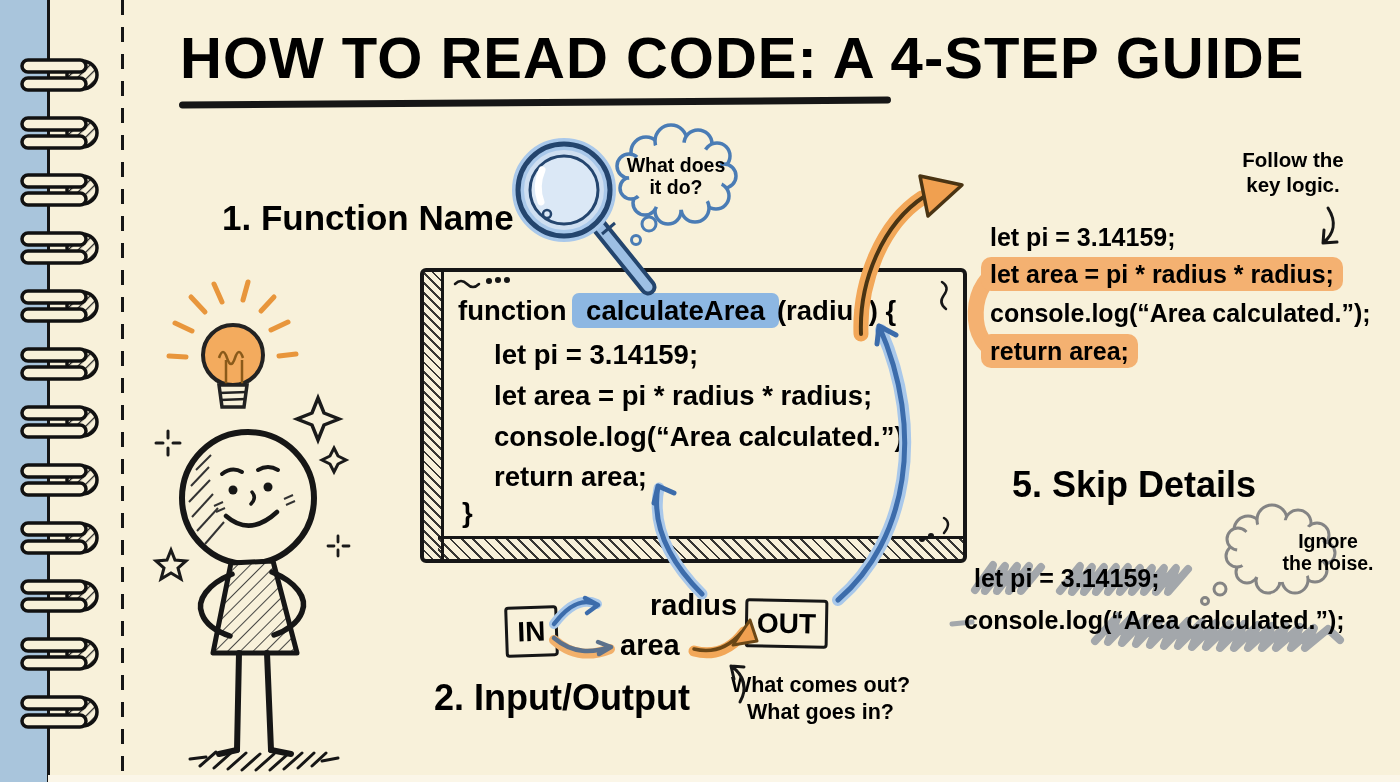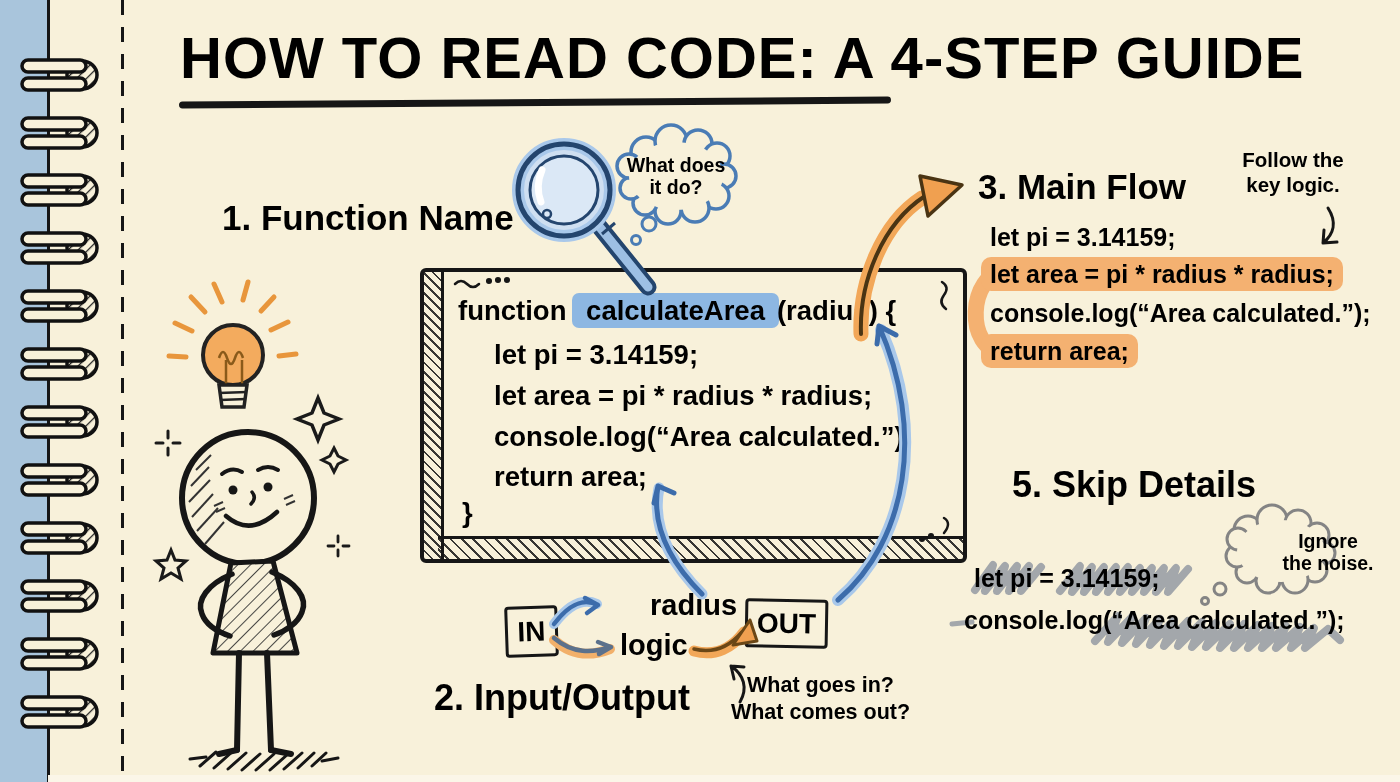--- a/index.html
+++ b/index.html
@@ -78,46 +78,45 @@
     <div class="hatch-left"></div>
     <div class="hatch-bottom"></div>
   </div>
   <div class="abs code-line" style="left:458px;top:295px;"><span>function </span><span class="hl-blue">calculateArea</span><span>(radius) {</span></div>
   <div class="abs code-line" style="left:494px;top:339px;">let pi = 3.14159;</div>
   <div class="abs code-line" style="left:494px;top:380px;">let area = pi * radius * radius;</div>
   <div class="abs code-line" style="left:494px;top:421px;">console.log(“Area calculated.”);</div>
   <div class="abs code-line" style="left:494px;top:461px;">return area;</div>
   <div class="abs code-line" style="left:462px;top:497px;">}</div>
 
-  <div class="abs h-step" style="left:978px;top:167px;">3. Main Flow</div>
   <div class="abs note-sm" style="left:1233px;top:148px;width:120px;">
     <div>Follow the</div>
     <div>key logic.</div>
   </div>
   <div class="abs flow-line" style="left:990px;top:223px;">let pi = 3.14159;</div>
   <div class="abs flow-line" style="left:990px;top:260px;"><span class="hl-orange">let area = pi * radius * radius;</span></div>
   <div class="abs flow-line" style="left:990px;top:299px;">console.log(“Area calculated.”);</div>
   <div class="abs flow-line" style="left:990px;top:337px;"><span class="hl-orange">return area;</span></div>
 
   <div class="abs h-step" style="left:1012px;top:464px;font-size:36px;">5. Skip Details</div>
   <div class="abs bubble-text" style="left:1236px;top:530px;width:96px;margin-left:44px;">
     <div>Ignore</div>
     <div>the noise.</div>
   </div>
   <div class="abs flow-line" style="left:974px;top:564px;">let pi = 3.14159;</div>
   <div class="abs flow-line" style="left:964px;top:606px;">console.log(“Area calculated.”);</div>
 
   <div class="abs io-box" style="left:505px;top:606px;width:47px;height:45px;transform:rotate(-2deg);">IN</div>
   <div class="abs io-label" style="left:602px;top:589px;margin-left:48px;">radius</div>
-  <div class="abs io-label" style="left:620px;top:629px;">logic</div>
+  <div class="abs io-label" style="left:620px;top:629px;">area</div>
   <div class="abs io-box" style="left:745px;top:599px;width:77px;height:43px;transform:rotate(1deg);">OUT</div>
   <div class="abs h-step" style="left:434px;top:677px;font-size:36px;">2. Input/Output</div>
   <div class="abs note-io" style="left:728px;top:672px;width:185px;">
+    <div>What comes out?</div>
     <div>What goes in?</div>
-    <div>What comes out?</div>
   </div>
 
   <svg id="svg-over" class="layer" width="1400" height="782" viewBox="0 0 1400 782">
     <defs>
       <pattern id="hatch" width="7" height="7" patternUnits="userSpaceOnUse" patternTransform="rotate(45)">
         <rect width="7" height="7" fill="#f8f1da"></rect>
         <line x1="0" y1="0" x2="0" y2="7" stroke="#222" stroke-width="2.5"></line>
       </pattern>
       <pattern id="hatchBody" width="9" height="9" patternUnits="userSpaceOnUse" patternTransform="rotate(45)">
         <rect width="9" height="9" fill="#f8f1da"></rect>

